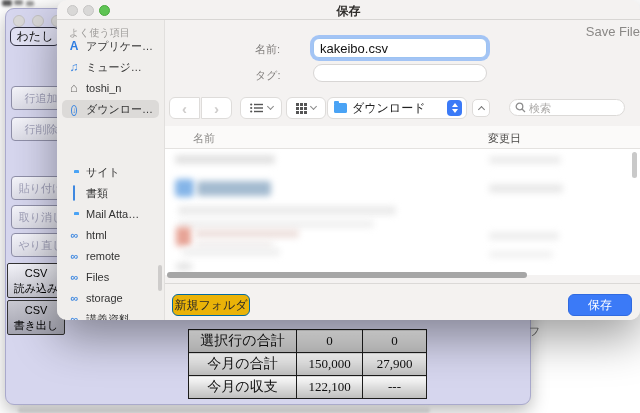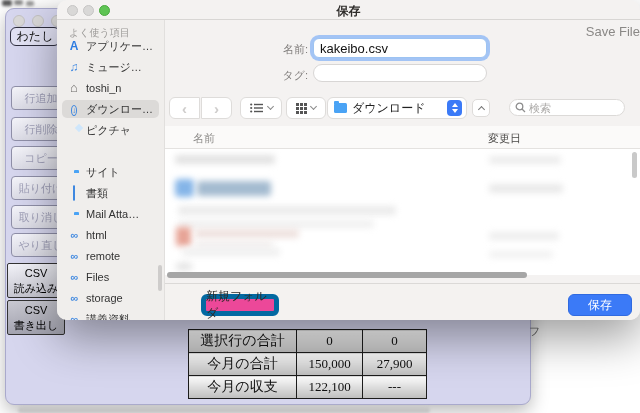--- a/index.html
+++ b/index.html
@@ -37,21 +37,21 @@
     overflow:hidden; z-index:10; }
   #dlg-titlebar { position:absolute; left:0; top:0; right:0; height:20px; border-bottom:1px solid #d8d6d4; }
   #dlg-title { position:absolute; left:0; right:0; top:3px; text-align:center;
     font-size:12px; font-weight:bold; color:#2e2c2a; }
   .dlg-dot { position:absolute; top:5px; width:11px; height:11px; border-radius:50%; }
   .dot-disabled { background:#d9d8d7; border:1px solid #c6c5c4; }
   .dot-green { background:#5fc454; border:1px solid #4aa83f; }
 
   #dlg-subtitle { position:absolute; left:0; right:0; top:24px; text-align:right; font-size:13px; color:#8a8886; }
 
-  .fld-label { position:absolute; left:198px; width:53px; text-align:right; font-size:11px; color:#807e7c; }
+  .fld-label { position:absolute; left:198px; width:53px; text-align:left; font-size:11px; color:#807e7c; }
   #name-input { position:absolute; left:256px; top:38px; width:174px; height:20px;
     border:1px solid #9cc3f2; border-radius:6px; background:#fff; font-size:13px; color:#111;
     padding:0 6px; outline:none; box-shadow:0 0 0 3px rgba(64,140,250,.45); }
   #tag-input { position:absolute; left:256px; top:64px; width:174px; height:18px;
     border:1px solid #d8d6d5; border-radius:9px; background:#fff; font-size:11px; padding:0 7px; outline:none; }
 
   .tb-btn { position:absolute; top:97px; height:22px; background:#fff; border:1px solid #dedcda;
     border-radius:6px; display:flex; align-items:center; justify-content:center; gap:4px; }
   .nav-chev { font-size:15px; font-weight:bold; color:#cfcdcc; line-height:1; }
   .chev-dn { width:5px; height:5px; border-right:1.4px solid #8a8a8a; border-bottom:1.4px solid #8a8a8a;
@@ -110,21 +110,21 @@
   #hscroll-thumb { position:absolute; left:110px; top:272px; width:360px; height:6px;
     border-radius:3px; background:#a6a6a6; }
   #vscroll-thumb { position:absolute; right:3px; top:152px; width:5px; height:26px;
     border-radius:3px; background:#c9c9c9; }
 
   
   #dlg-footer { position:absolute; left:108px; right:0; top:283px; height:45px; background:#f4f2f0;
     border-top:1px solid #dbd9d7; border-bottom-right-radius:10px; }
   .ftr-btn { position:absolute; top:294px; height:22px; border-radius:6px; font-size:12px;
     display:flex; align-items:center; justify-content:center; }
-  .ftr-plain { background:#ec4899; border:5px solid #0369a1; color:#2c2a28;margin-left:29px; }
+  .ftr-plain { background:#eab308; border:1px solid #0369a1; color:#2c2a28; }
   #save-btn { background:#3b7af7; color:#fff; border:1px solid #306ae0; }
 
   
   .top-blob { position:absolute; filter:blur(1.5px); border-radius:2px; }
   #bottom-strip { position:absolute; left:18px; top:407px; width:412px; height:6px;
     background:#c4c4c4; border-radius:3px; filter:blur(1.5px); }
   #edge-fragment { position:absolute; left:529px; top:324px; font-size:11px; color:#4a4a4a; z-index:11; }
 </style>
 </head>
 <body>
@@ -135,21 +135,20 @@
 
 <div id="bg-window">
   <div class="bg-dot" style="left:7px;"></div>
   <div class="bg-dot" style="left:26px;"></div>
   <div class="bg-dot" style="left:45px;"></div>
 
   <div id="bg-tab">わたし</div>
 
   <div class="side-btn" style="top:77px;">行追加</div>
   <div class="side-btn" style="top:108px;">行削除</div>
-  <div class="side-btn" style="top:137px;">コピー</div>
   <div class="side-btn" style="top:167px;">貼り付け</div>
   <div class="side-btn" style="top:196px;">取り消し</div>
   <div class="side-btn" style="top:224px;">やり直し</div>
 
   <div class="csv-btn light" style="top:254px;">
     <span>CSV</span><br>
     <span>読み込み</span>
   </div>
   <div class="csv-btn dark" style="top:291px;">
     <span>CSV</span><br>
@@ -201,24 +200,20 @@
       <span>ミュージ…</span>
     </div>
     <div class="sb-item" style="top:59px;">
       <span class="sb-ic" style="font-size:13px;color:#6e6c6a;">⌂</span>
       <span>toshi_n</span>
     </div>
     <div class="sb-item selected" style="top:80px;">
       <span class="sb-ic"><span class="ic-circle-dl">↓</span></span>
       <span>ダウンロー…</span>
     </div>
-    <div class="sb-item" style="top:101px;">
-      <span class="sb-ic"><span class="ic-pic"></span></span>
-      <span>ピクチャ</span>
-    </div>
     <div class="sb-item" style="top:143px;">
       <span class="sb-ic"><span class="ic-folder small" style="margin:0 auto;"></span></span>
       <span>サイト</span>
     </div>
     <div class="sb-item" style="top:164px;">
       <span class="sb-ic"><span class="ic-doc"></span></span>
       <span>書類</span>
     </div>
     <div class="sb-item" style="top:185px;">
       <span class="sb-ic"><span class="ic-folder small" style="margin:0 auto;"></span></span>

